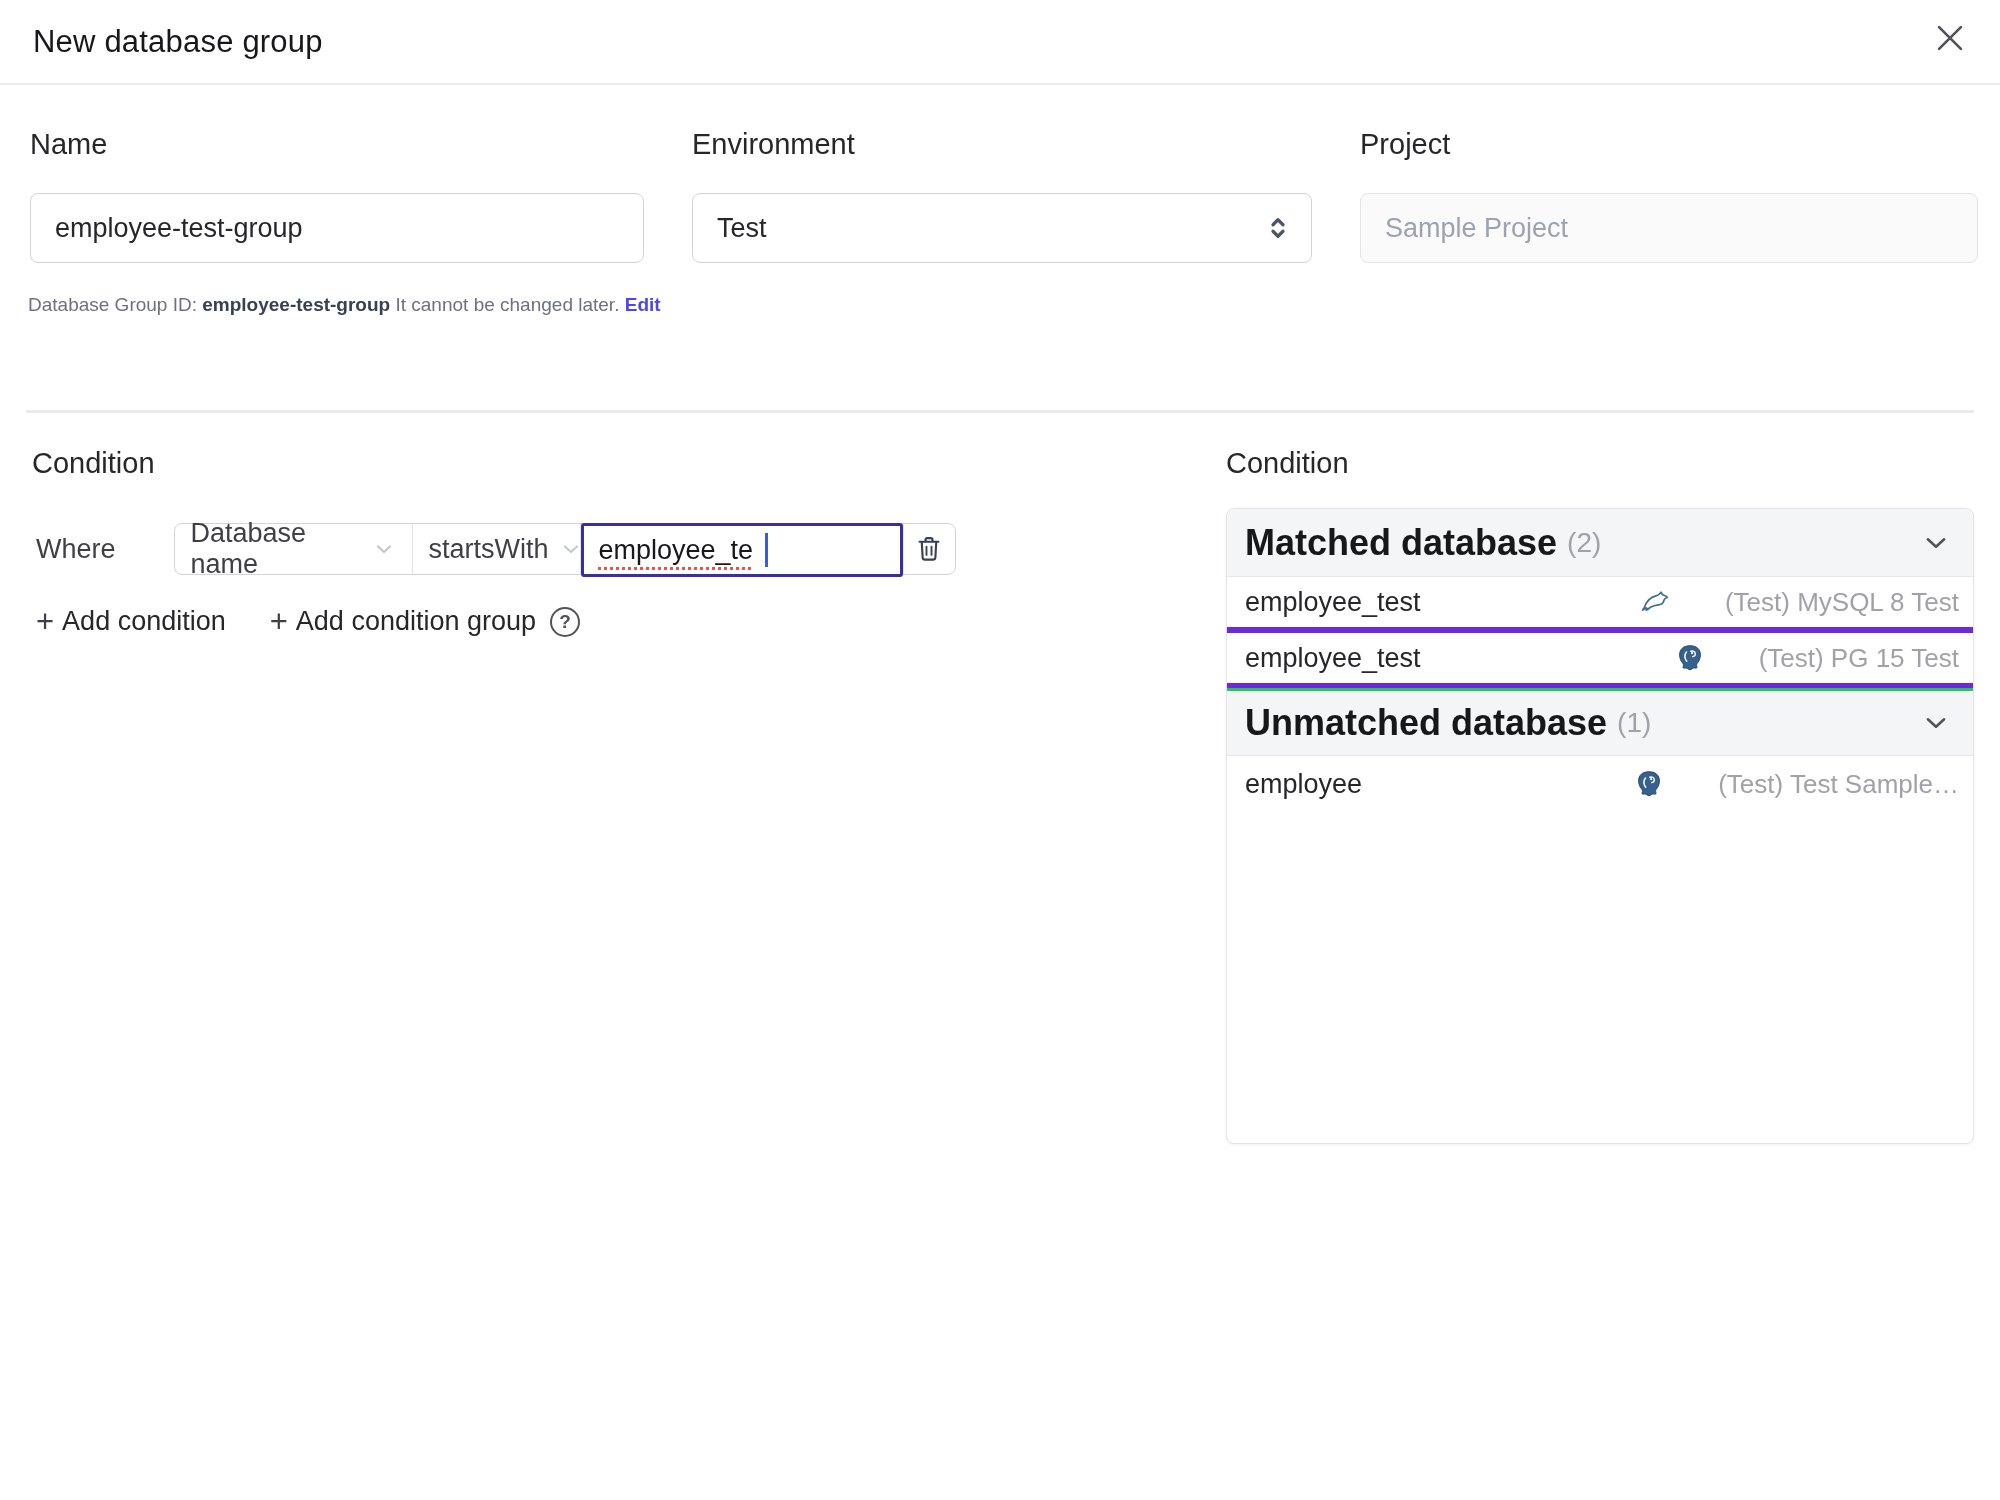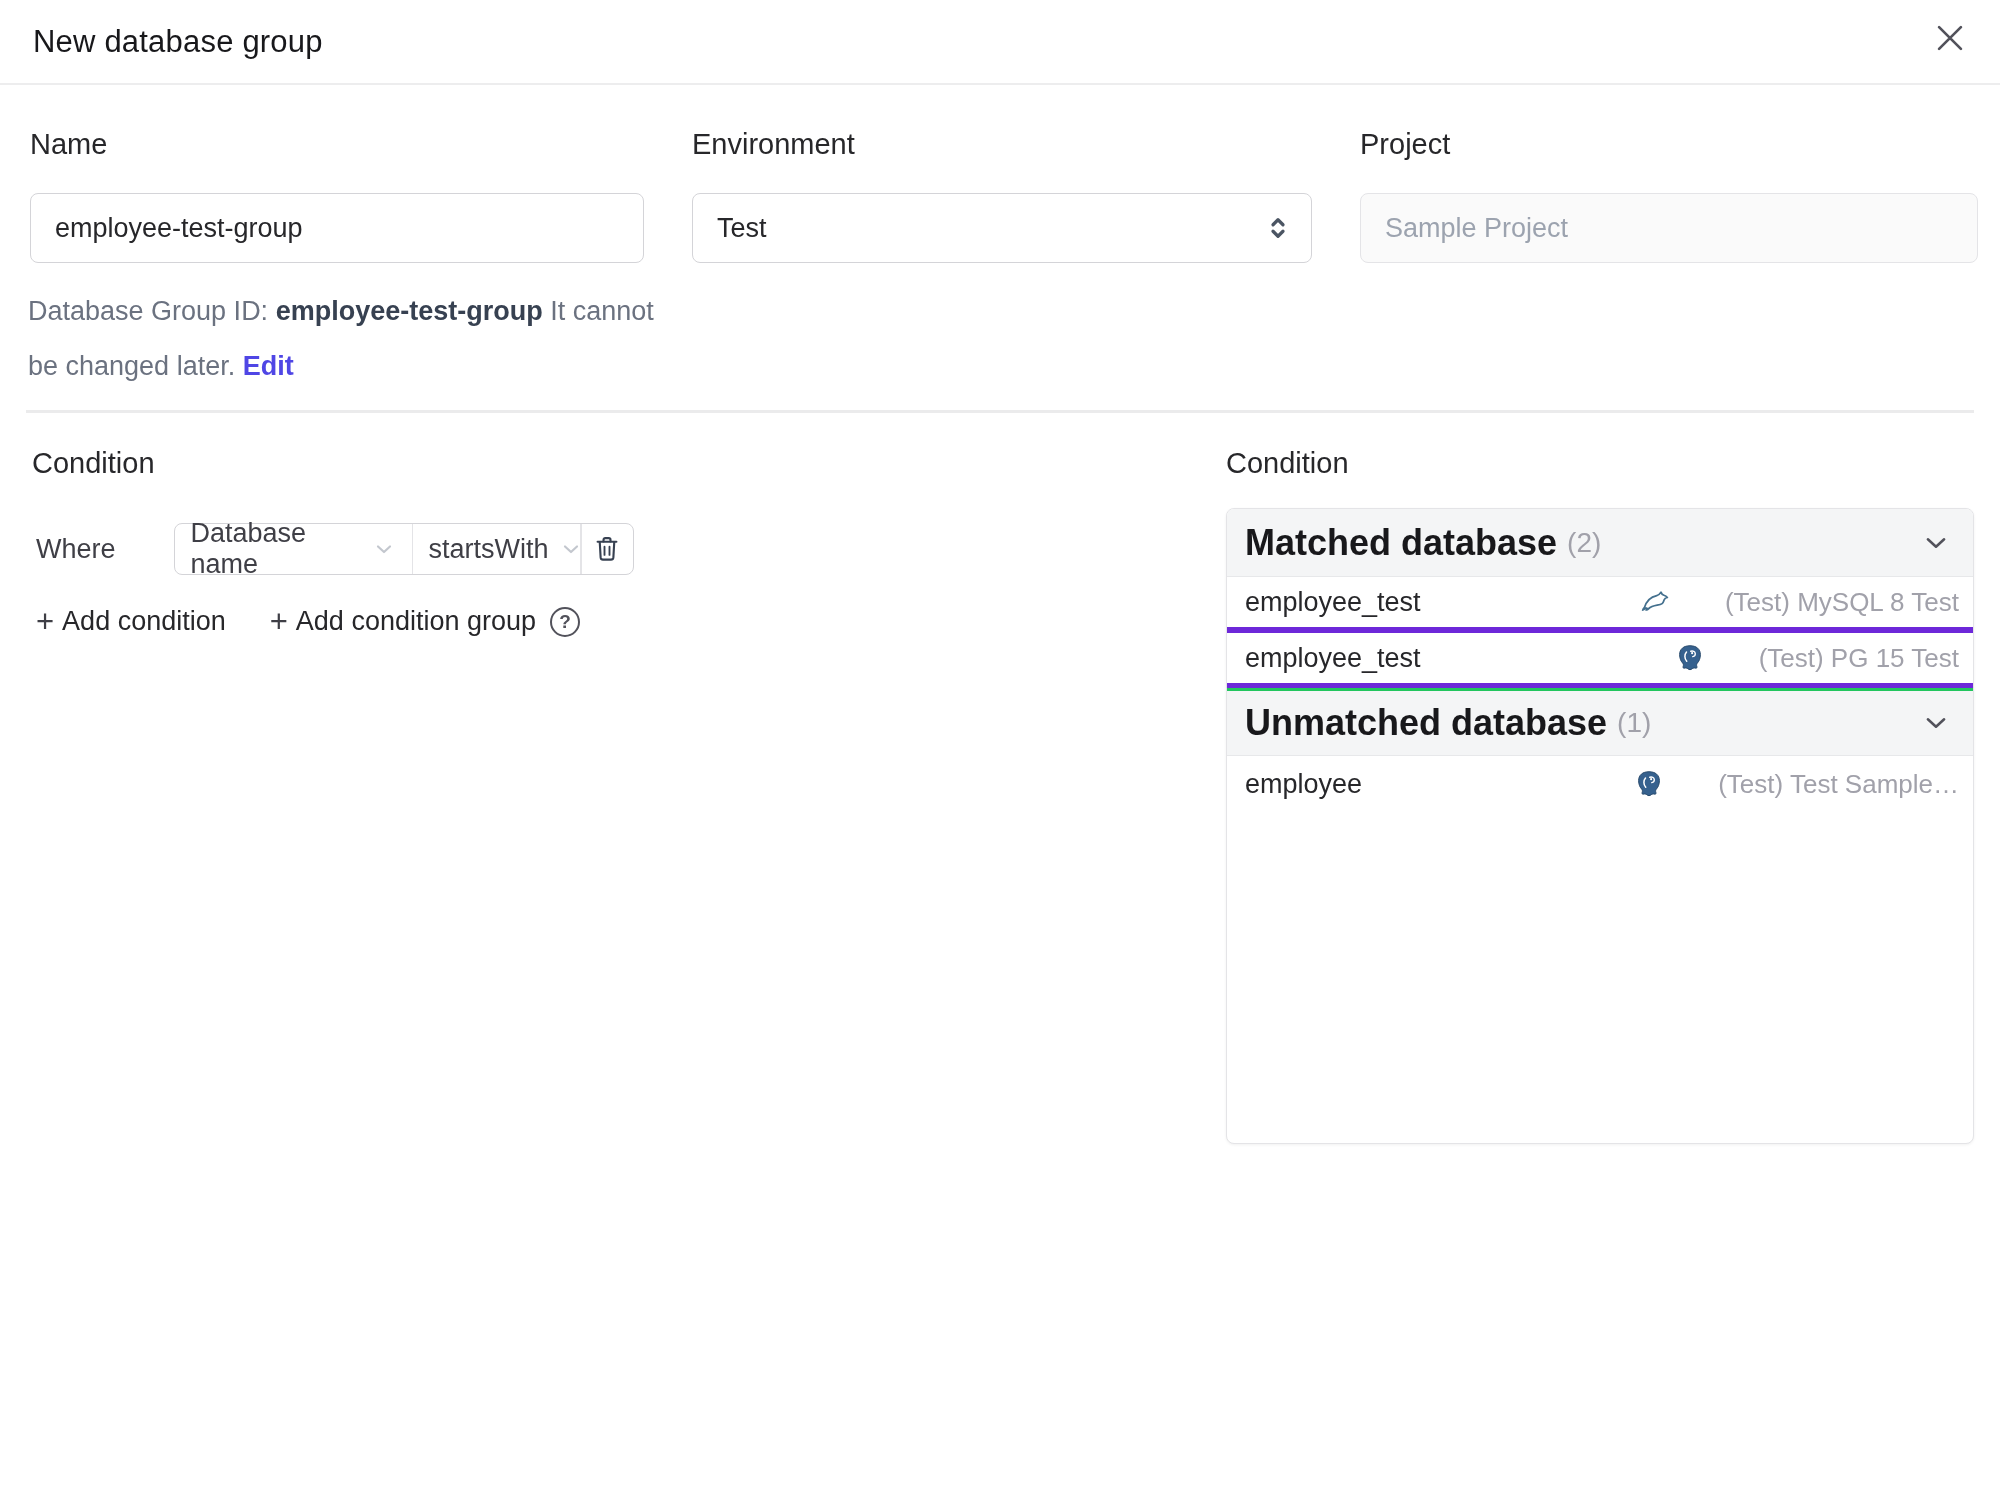--- a/index.html
+++ b/index.html
@@ -21,22 +21,22 @@
   .tinput { position:absolute; top:193px; height:70px; border:1px solid #d4d4d8; border-radius:8px;
     background:#fff; font-size:27px; color:#27272a; padding:0 24px;
     font-family:"Liberation Sans", sans-serif; outline:none; }
   .inp-name { left:30px; width:614px; }
   .sel-env { left:692px; width:620px; display:flex; align-items:center; justify-content:space-between;
     padding:0 18px 0 24px; cursor:pointer; }
   .sel-env .sel-value { font-size:27px; color:#27272a; }
   .inp-proj { left:1360px; width:618px; background:#fafafa; border-color:#e4e4e7;
     display:flex; align-items:center; color:#9ca3af; }
 
-  .id-note { position:absolute; left:28px; top:284px; width:660px; font-size:27px;
-    line-height:55px; color:#6b7280; }
+  .id-note { position:absolute; left:28px; top:284px; width:660px; font-size:19px;
+    line-height:41px; color:#6b7280; }
   .id-note .id-strong { font-weight:700; color:#374151; }
   .id-note .edit-link { color:#4f46e5; font-weight:700; cursor:pointer; text-decoration:none; }
 
   .divider-2 { position:absolute; left:26px; top:410px; width:1948px; height:3px; background:#ebebec; }
 
   
   .section-title { position:absolute; top:447px; font-size:29px; font-weight:500; color:#27272a; }
   .ttl-condition { left:32px; } .ttl-databases { left:1226px; }
 
   .cond-row { position:absolute; left:36px; top:523px; height:52px; display:flex; align-items:stretch; }
@@ -136,20 +136,24 @@
         </span>
       </div>
       <div class="cond-seg seg-operator">
         <span>startsWith</span>
         <span style="display:flex;">
           <svg width="24" height="24" viewBox="0 0 24 24">
               <path d="M6 9.5l6 5.5 6-5.5" stroke="#c3c7ce" stroke-width="2.2" fill="none" stroke-linecap="round" stroke-linejoin="round"></path>
             </svg>
         </span>
       </div>
+      <div class="cond-seg seg-value">
+        <span class="val-text">employee_te</span>
+          <span class="caret"></span>
+      </div>
       <div class="cond-seg seg-trash">
         <span style="display:flex;">
           <svg width="30" height="30" viewBox="0 0 24 24" fill="none">
             <path d="M4.5 6.2h15" stroke="#374151" stroke-width="1.7" stroke-linecap="round"></path>
             <path d="M9.2 6V4.7c0-.8.6-1.4 1.4-1.4h2.8c.8 0 1.4.6 1.4 1.4V6" stroke="#374151" stroke-width="1.7" stroke-linecap="round"></path>
             <path d="M17.8 6.4l-.7 12.3c-.1 1-.9 1.8-1.9 1.8H8.8c-1 0-1.8-.8-1.9-1.8L6.2 6.4" stroke="#374151" stroke-width="1.7" stroke-linecap="round"></path>
             <path d="M10 10.2v6.5M14 10.2v6.5" stroke="#374151" stroke-width="1.5" stroke-linecap="round"></path>
           </svg>
         </span>
       </div>

